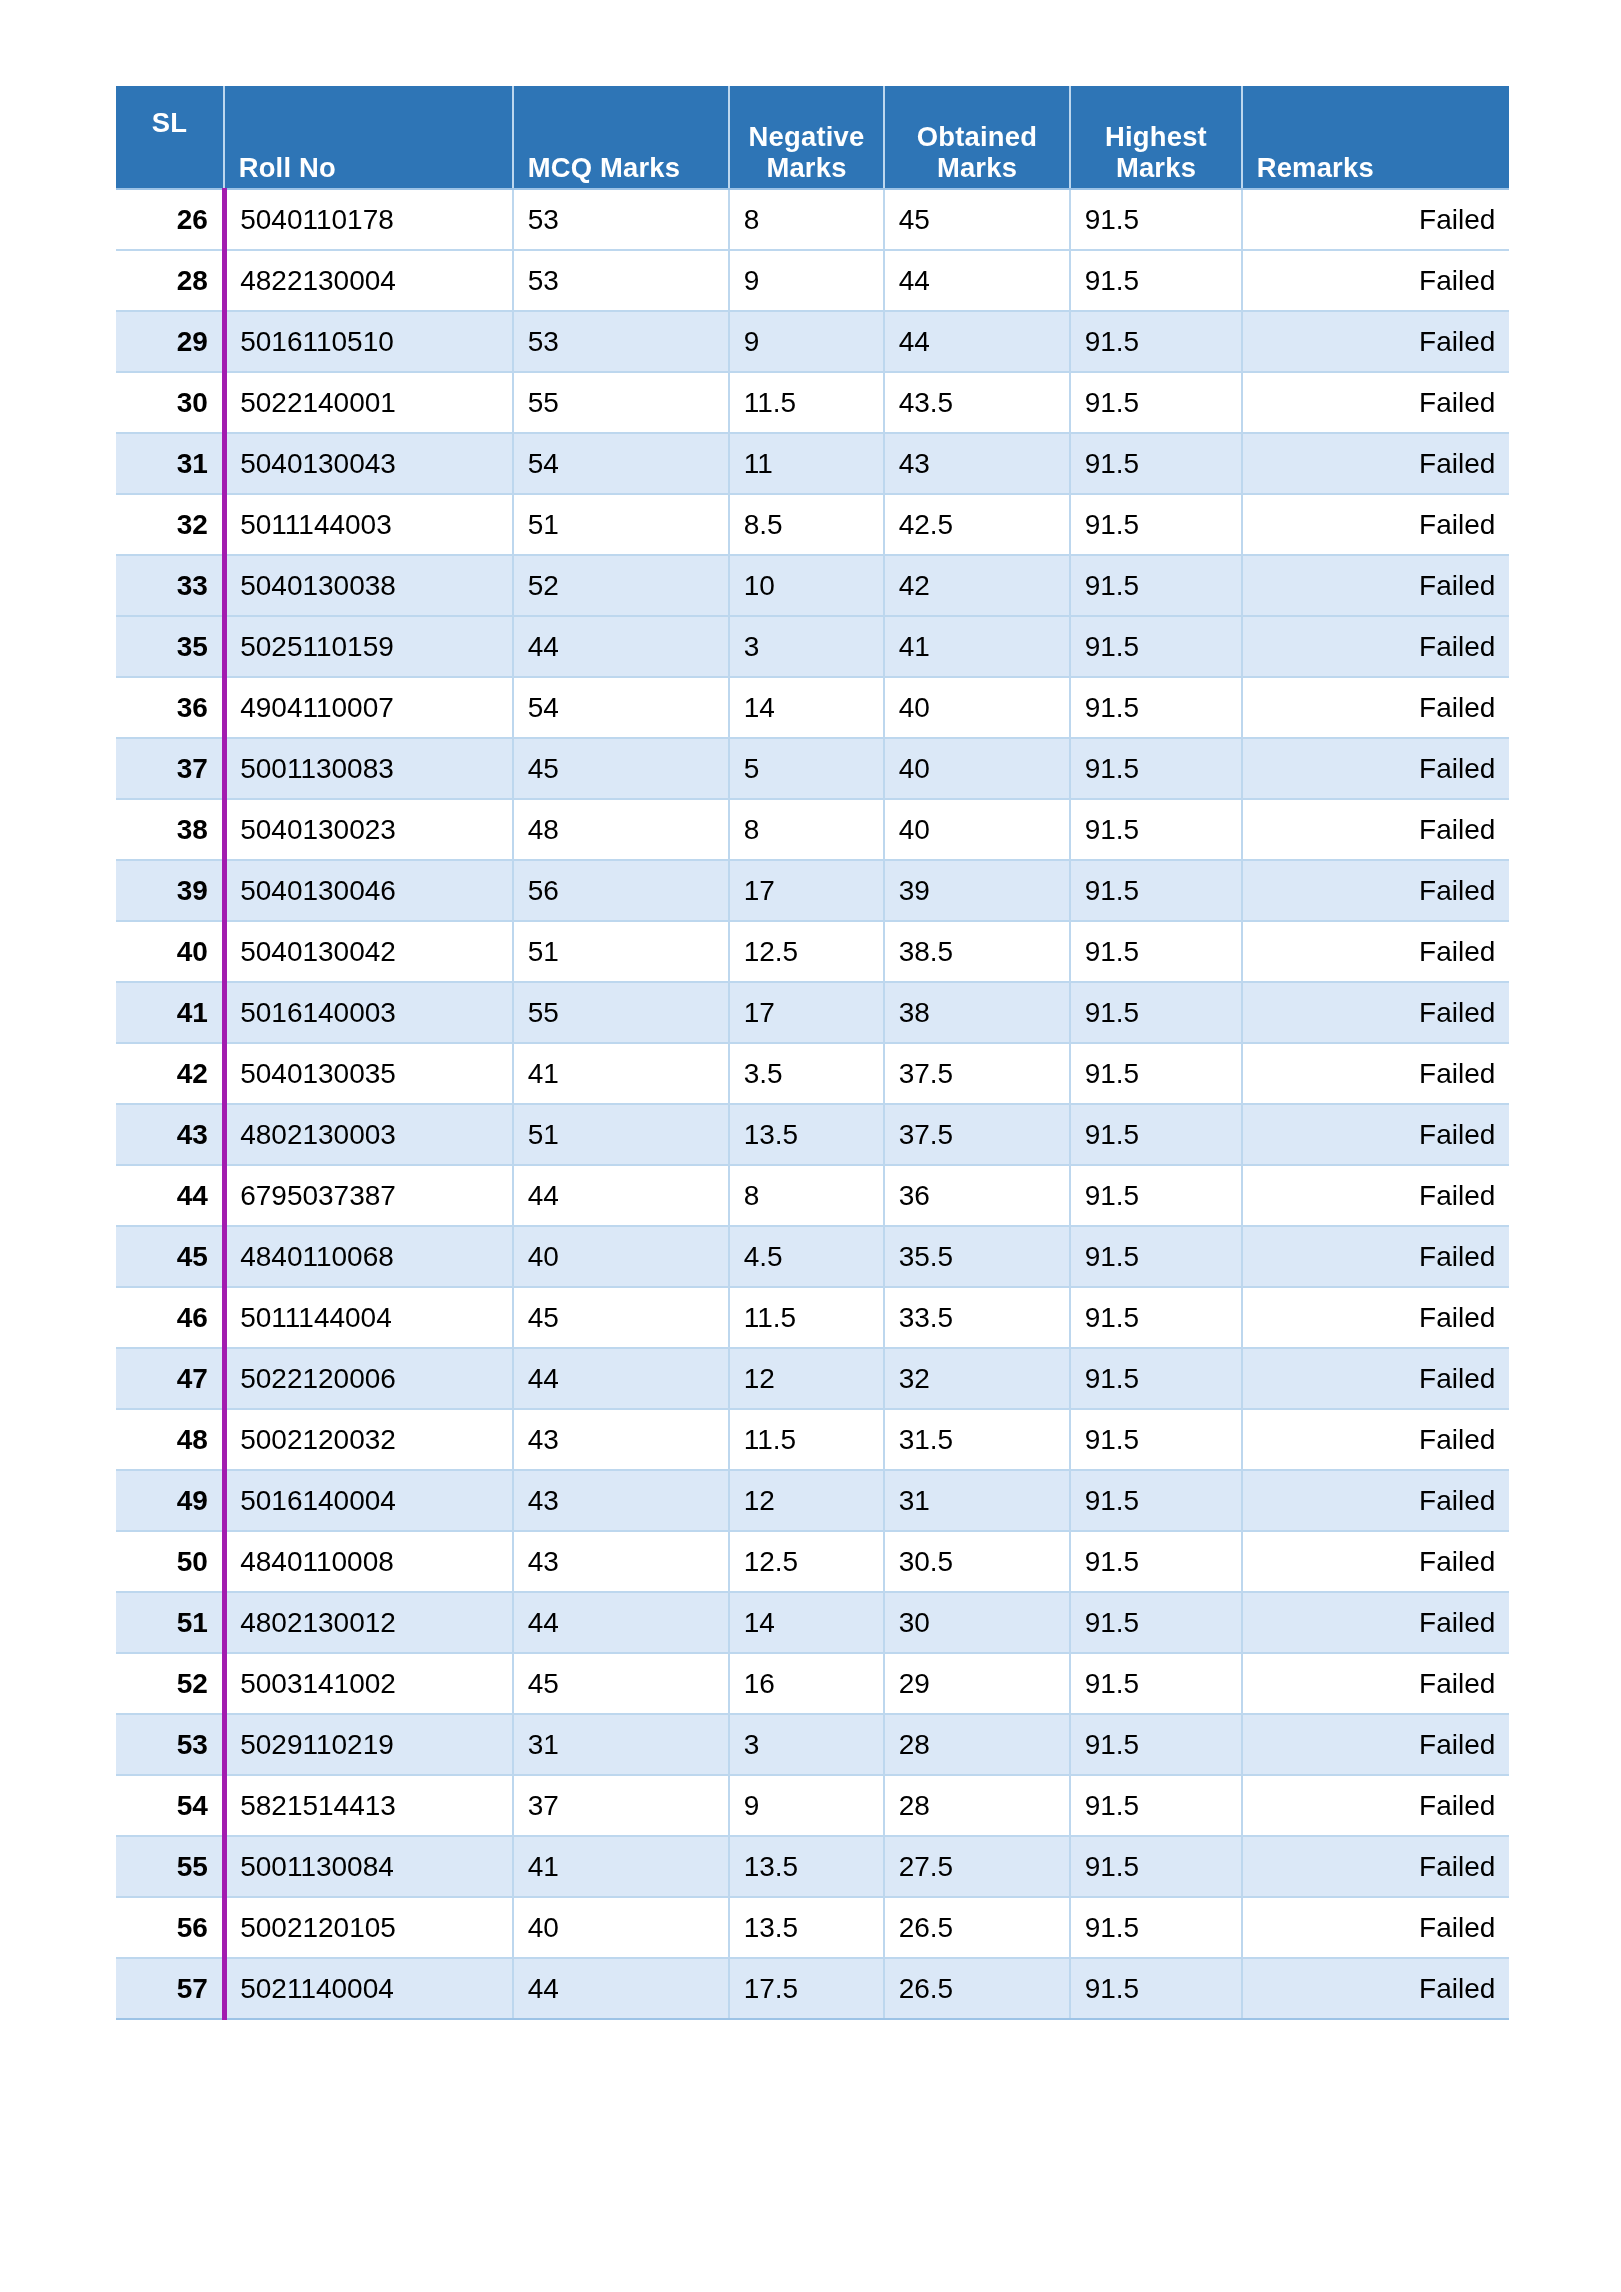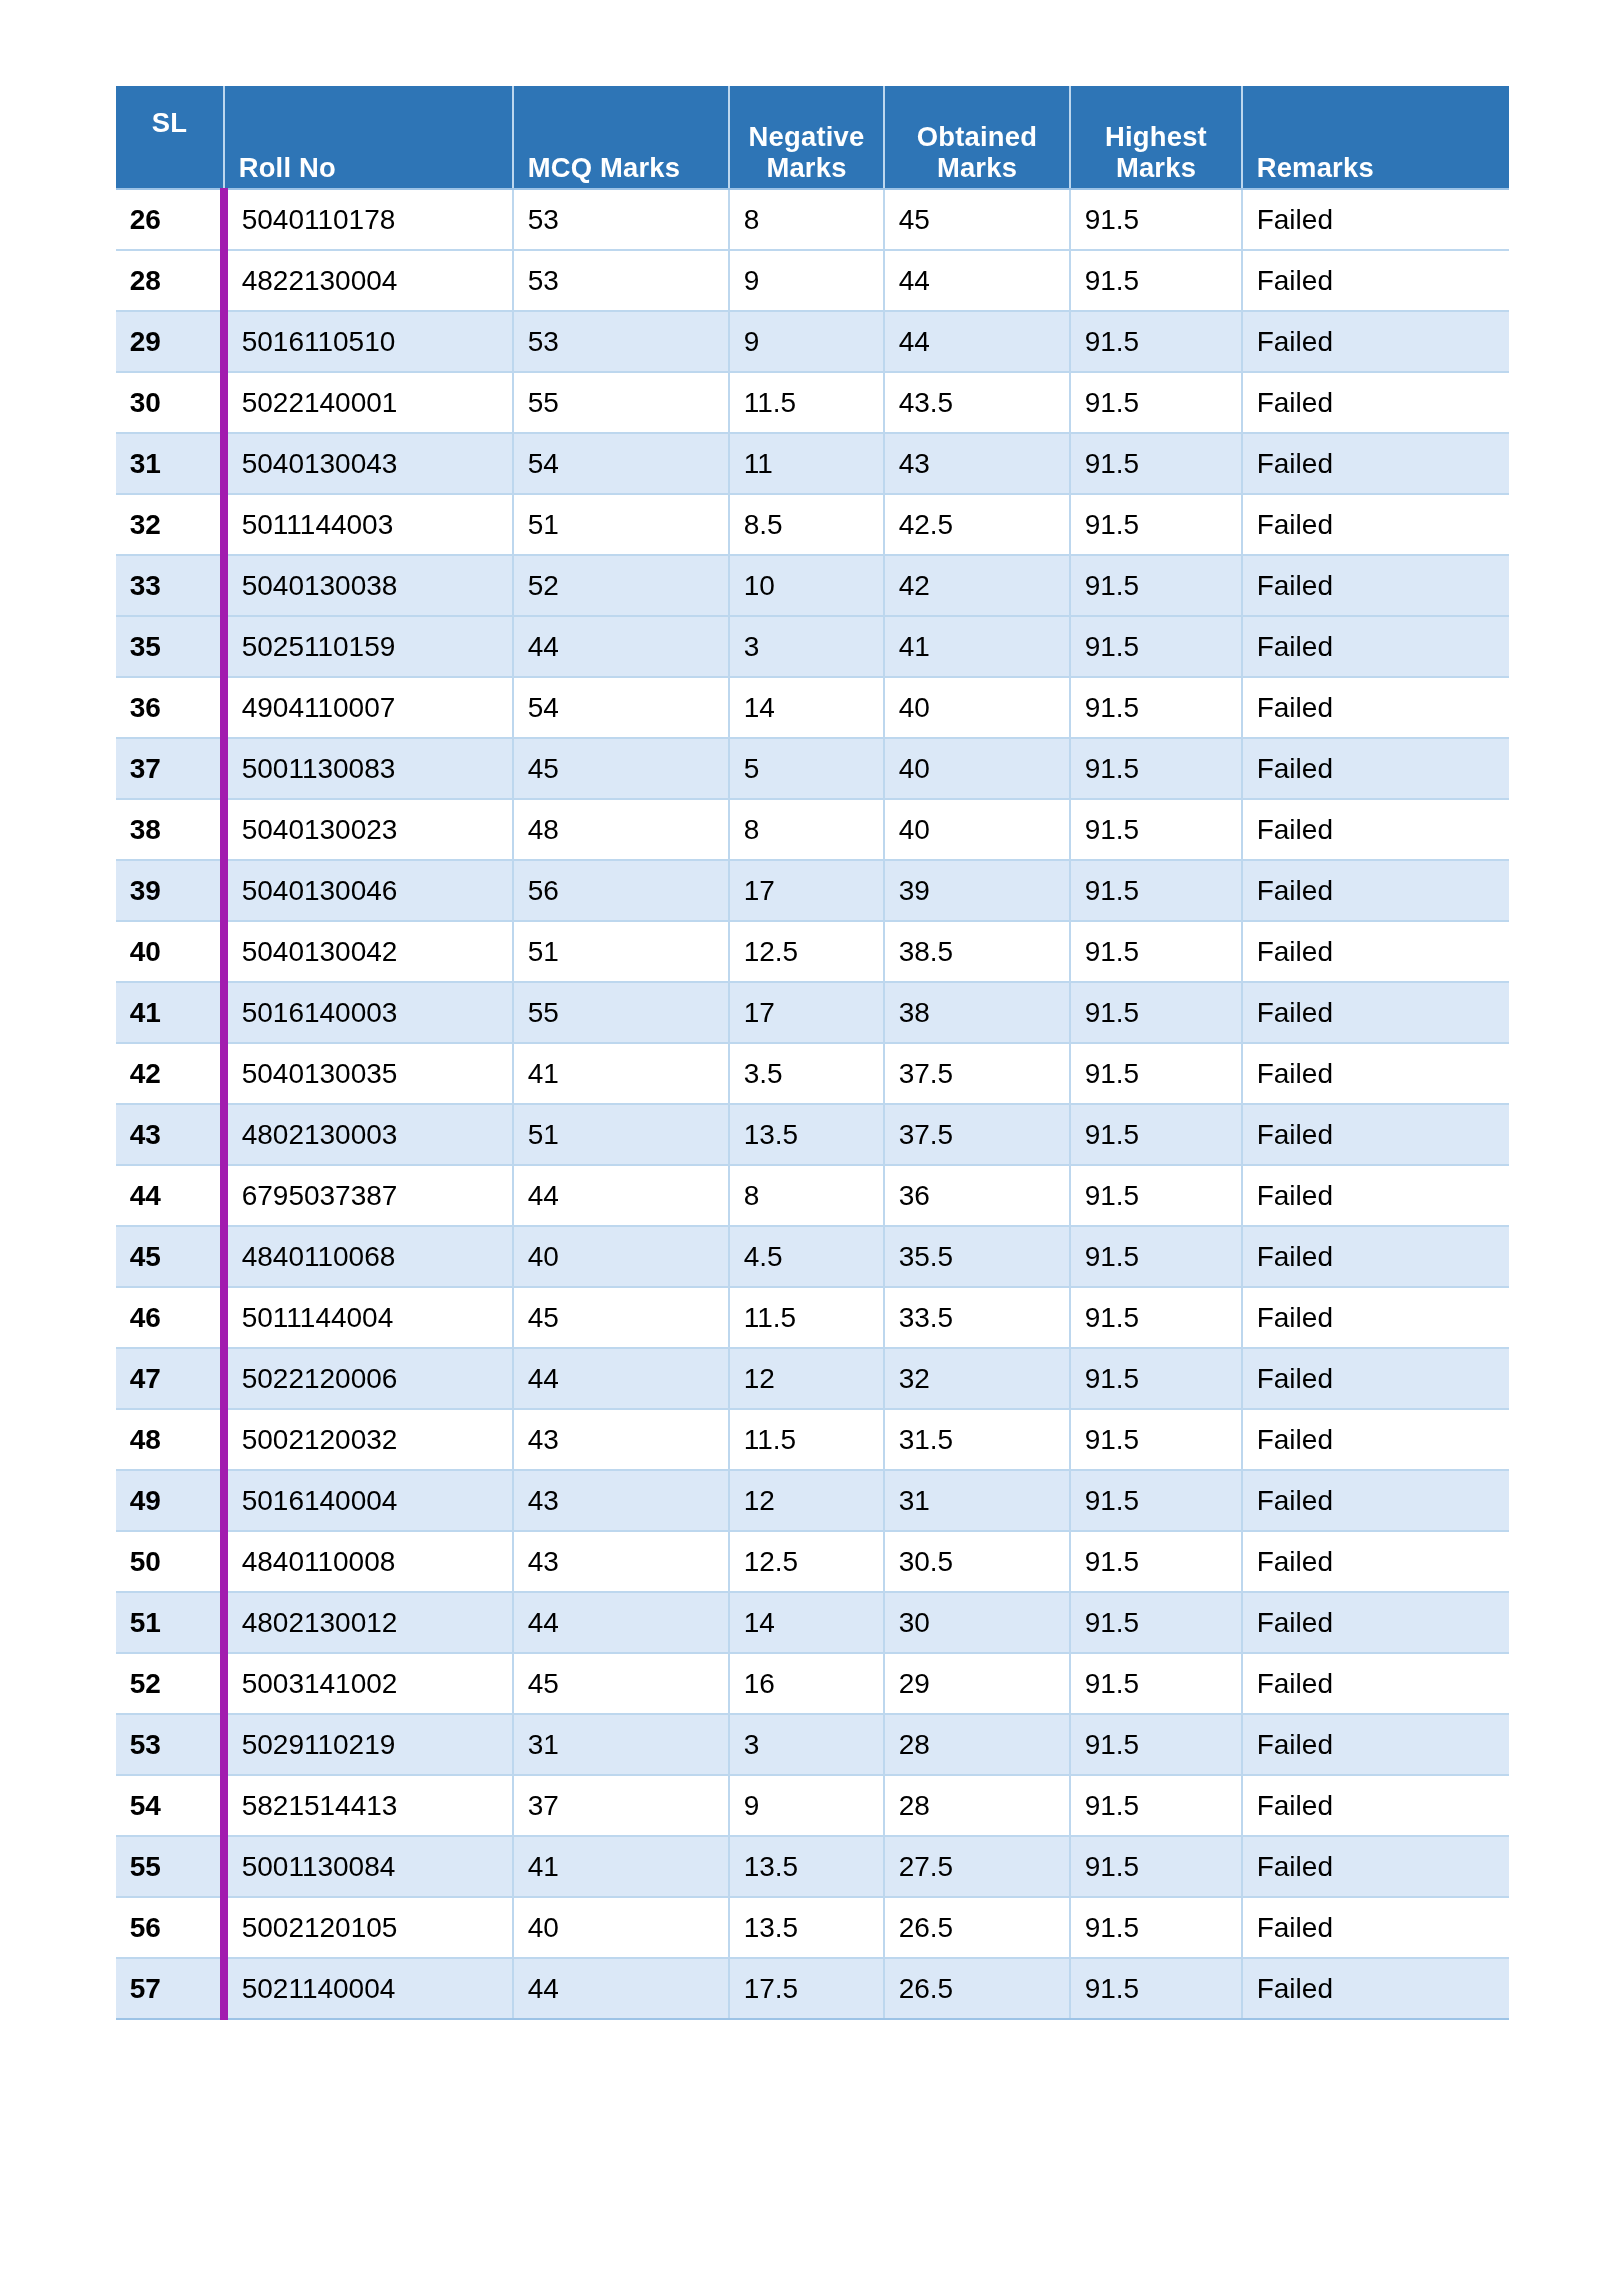--- a/index.html
+++ b/index.html
@@ -78,27 +78,27 @@
     height: 61px;
     padding: 2px 13.7px;
     vertical-align: middle;
     text-align: left;
     border-right: 2px solid #bdd7ee;
     border-bottom: 2px solid #bdd7ee;
     box-sizing: border-box;
     white-space: nowrap;
     overflow: hidden;
   }
-  tbody td:last-child { border-right: none; }
+  tbody td:last-child { border-right: none; text-align: right; }
   tbody tr:last-child td { border-bottom: 2px solid #9dc3e6; }
 
   tbody td.cell-sl {
-    text-align: left;
+    text-align: right;
     font-weight: bold;
-    border-right: 8px solid #a21caf;
+    border-right: 5px solid #a21caf;
   }
 </style>
 </head>
 <body>
 
 <div id="page">
 
   <table class="result-table">
     <colgroup>
       <col class="c-sl">

